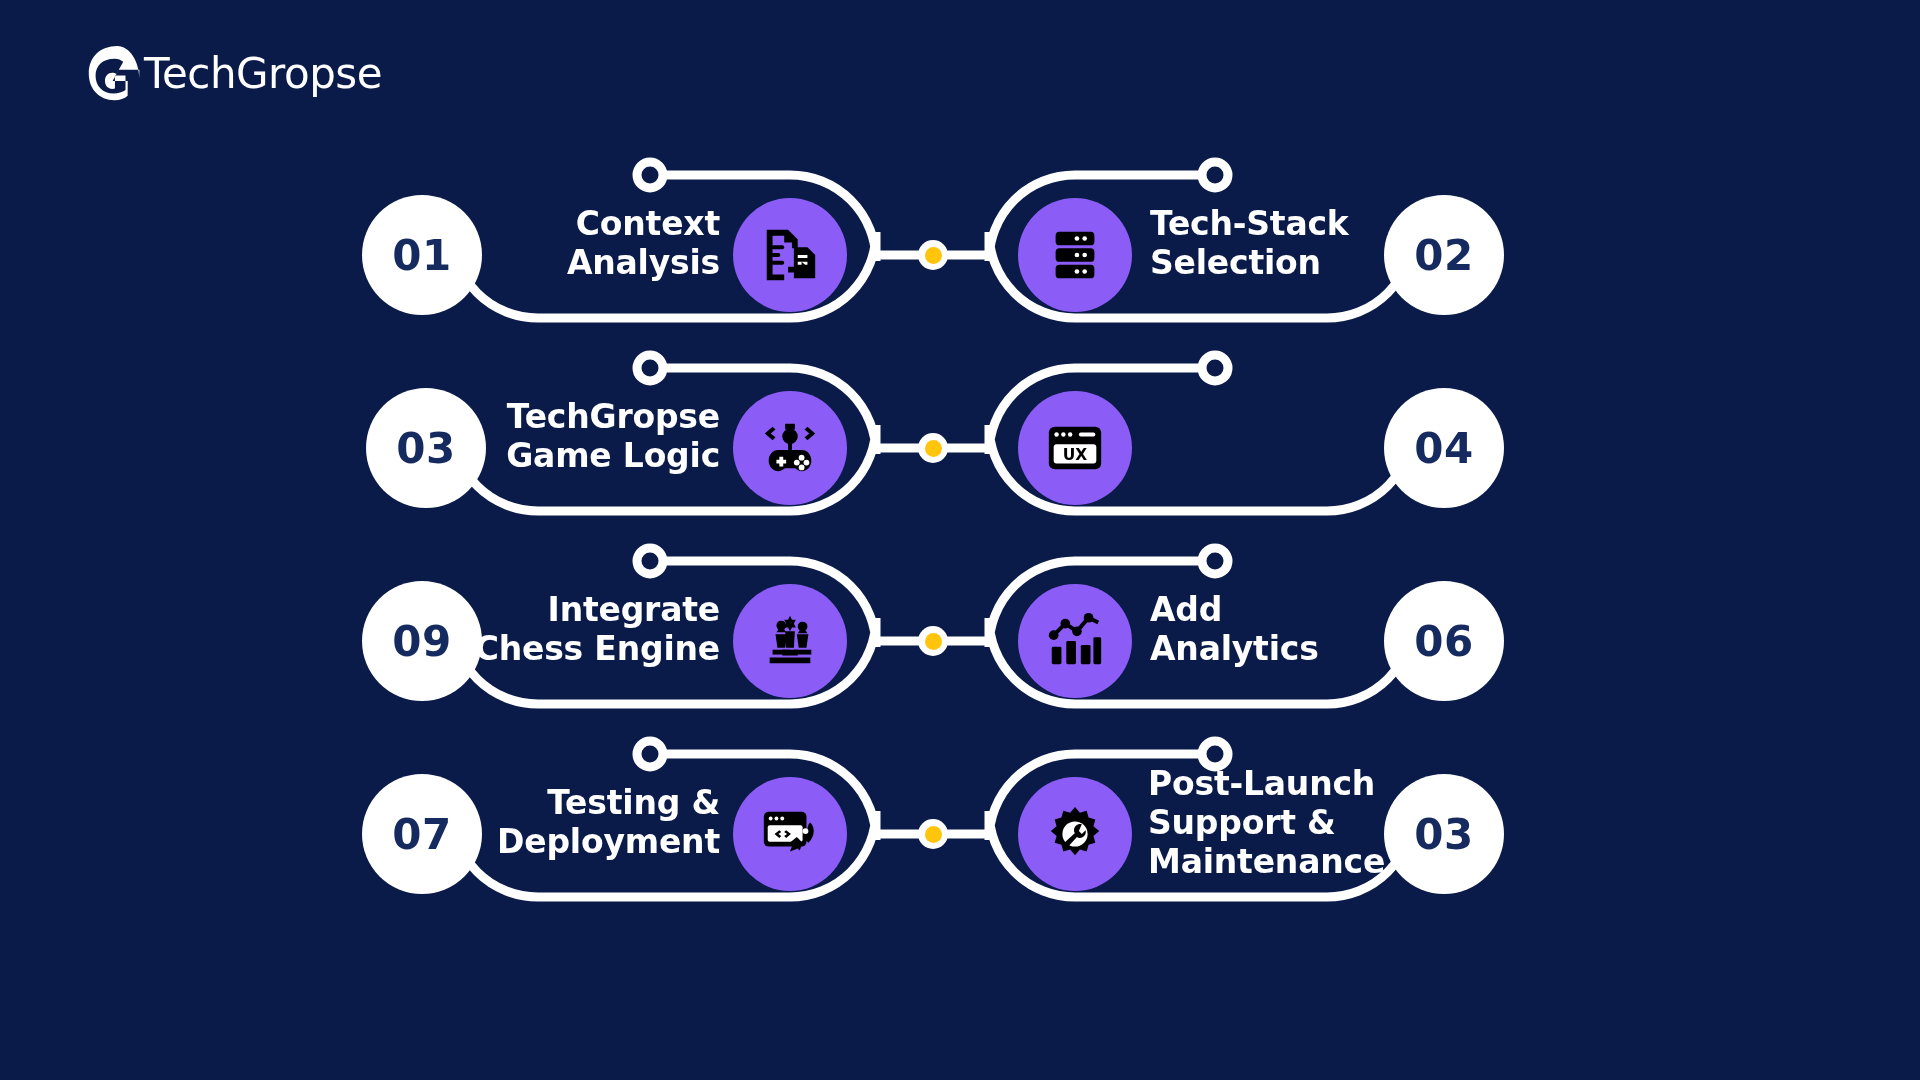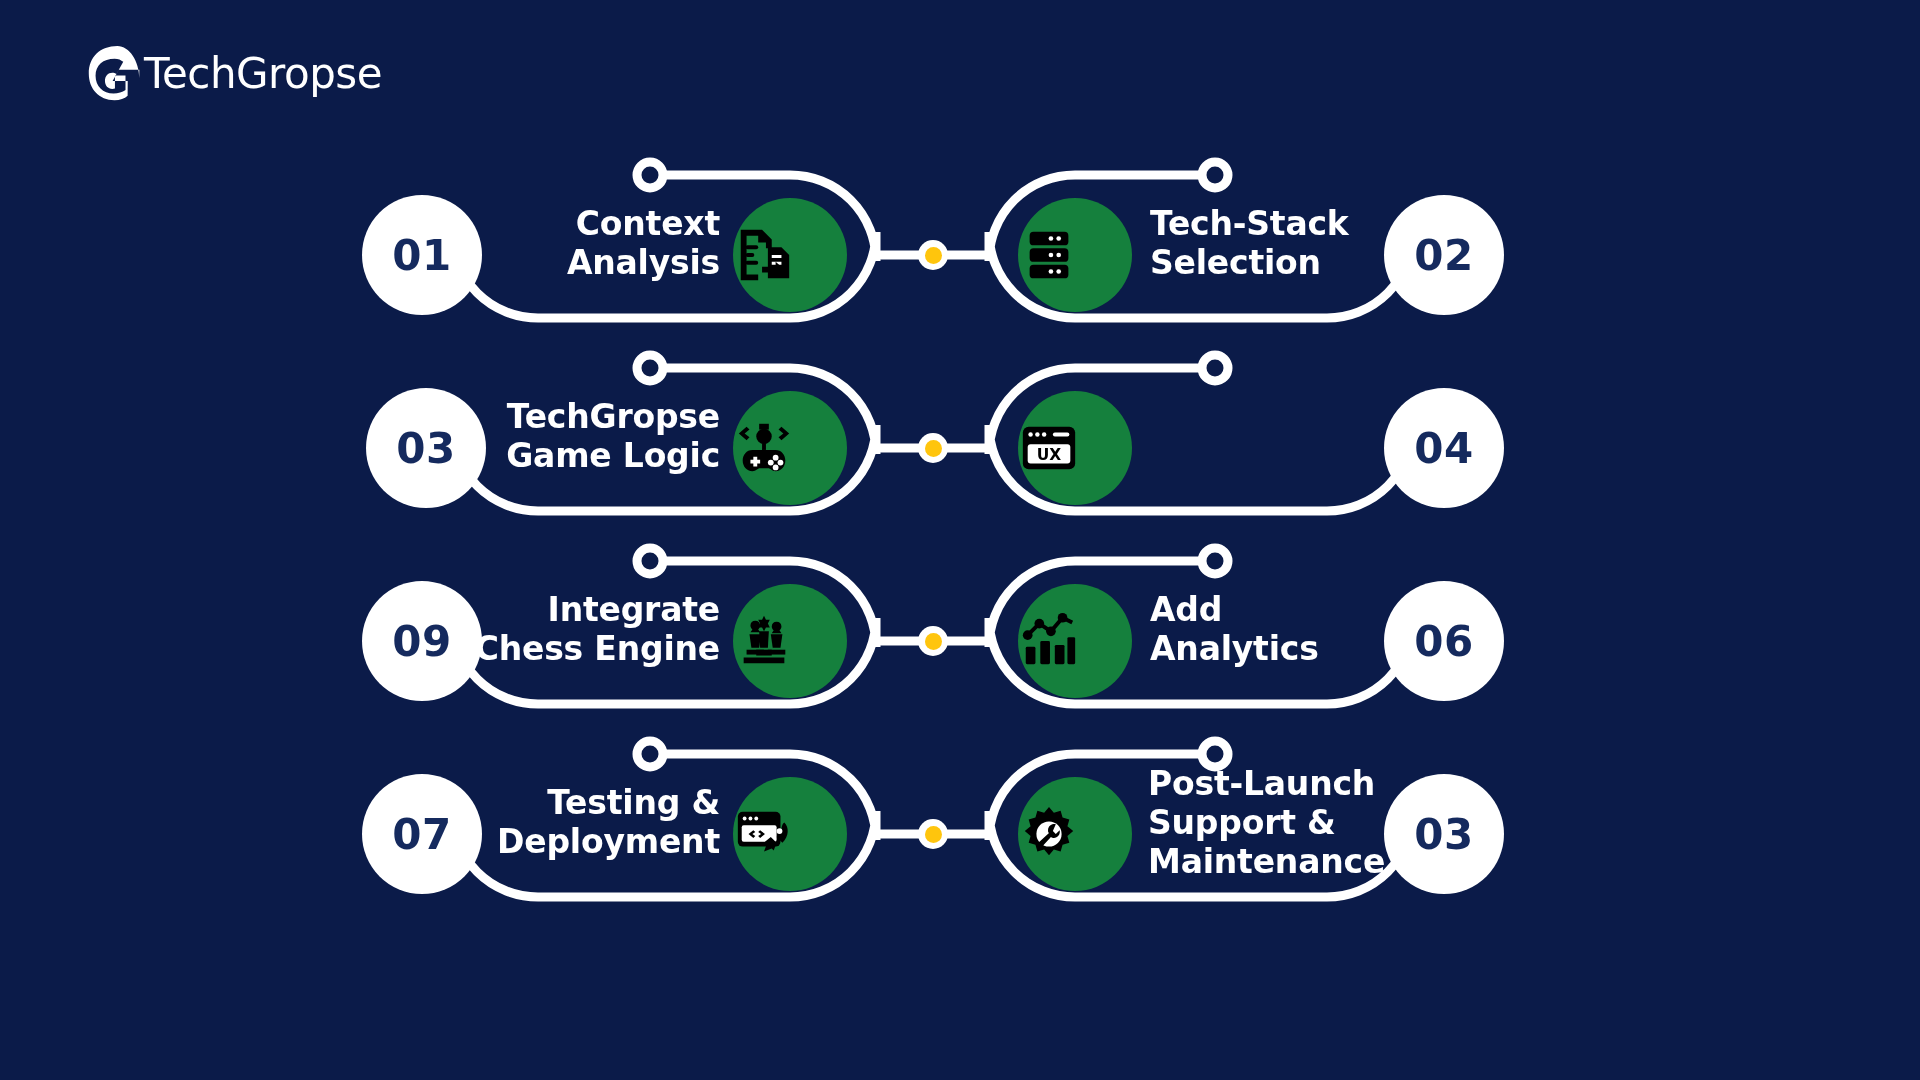--- a/index.html
+++ b/index.html
@@ -40,22 +40,22 @@
     font-size:42px; font-weight:700;
     font-family:"DejaVu Sans", sans-serif;
     letter-spacing:0.5px;
     z-index:6;
   }
 
   
   .iconcircle {
     position:absolute;
     width:114px; height:114px; border-radius:50%;
-    background:#15803d;
-    display:flex; align-items:center; justify-content:flex-start;
+    background:#8b5cf6;
+    display:flex; align-items:center; justify-content:center;
     z-index:6;
   }
   .iconcircle svg { width:62px; height:62px; display:block; }
 
   
   .steplabel {
     position:absolute;
     color:#ffffff;
     font-size:33px; font-weight:700; line-height:1.18;
     font-family:"DejaVu Sans", sans-serif;

